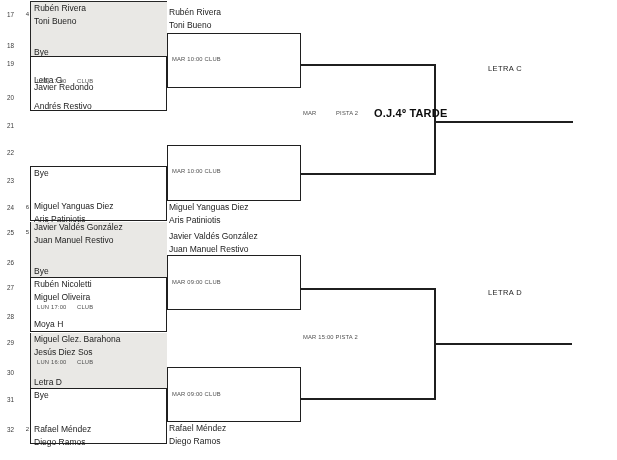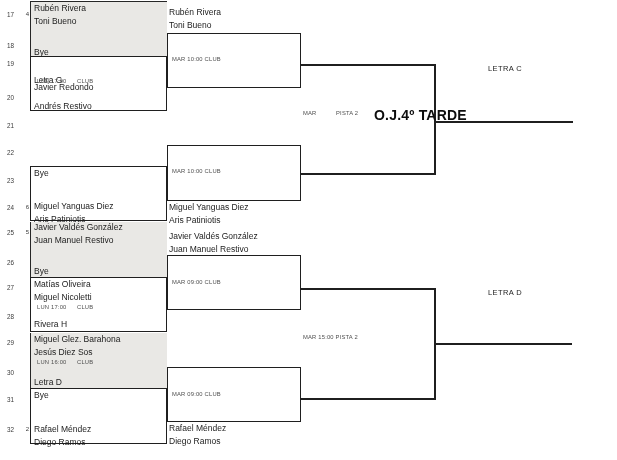--- a/index.html
+++ b/index.html
@@ -19,21 +19,21 @@
   .num{position:absolute;left:0;width:14px;text-align:right;font-size:6.3px;color:#3a3a3a;}
   .seed{position:absolute;left:21px;width:8px;text-align:right;font-size:6px;color:#3a3a3a;}
   
   .r2box{position:absolute;left:167px;width:134px;box-sizing:border-box;border:1.8px solid #1f1f1f;background:#fff;}
   .r2sched{position:absolute;left:4px;font-size:5.8px;color:#4f4f4f;letter-spacing:.2px;white-space:nowrap;}
   .r2name{position:absolute;left:169px;font-size:8.5px;line-height:11px;white-space:nowrap;color:#1c1c1c;}
   
   .line{position:absolute;background:#1f1f1f;}
   
   .qfsmall{position:absolute;font-size:5.8px;color:#4f4f4f;letter-spacing:.2px;white-space:nowrap;}
-  .qfnote{position:absolute;font-size:14px;font-weight:bold;color:#0d0d0d;letter-spacing:.2px;white-space:nowrap;}
+  .qfnote{position:absolute;font-size:11px;font-weight:bold;color:#0d0d0d;letter-spacing:.2px;white-space:nowrap;}
   .sflabel{position:absolute;font-size:7.5px;color:#1c1c1c;letter-spacing:.4px;white-space:nowrap;}
 </style>
 </head>
 <body>
 
 <div class="sheet">
 
   <span class="num" style="top:11px">17</span>
   <span class="seed" style="top:11px">4</span>
   <span class="num" style="top:42px">18</span>
@@ -76,25 +76,25 @@
     <div class="nm" style="top:47px">Aris Patiniotis</div>
   </div>
 
   <div class="r1box gray" style="top:222px">
     <div class="nm" style="top:0px">Javier Valdés González</div>
     <div class="nm" style="top:13px">Juan Manuel Restivo</div>
     <div class="nm" style="top:44px">Bye</div>
   </div>
 
   <div class="r1box bordered" style="top:277px">
-    <div class="nm" style="top:1px">Matías Oliveira</div>
-    <div class="nm" style="top:14px">Miguel Nicoletti</div>
+    <div class="nm" style="top:1px">Rubén Nicoletti</div>
+    <div class="nm" style="top:14px">Miguel Oliveira</div>
     <span class="schedtime" style="top:26px">LUN 17:00</span>
     <span class="schedvenue" style="top:26px">CLUB</span>
-    <div class="nm" style="top:41px">Rivera H</div>
+    <div class="nm" style="top:41px">Moya H</div>
   </div>
 
   <div class="r1box gray" style="top:333px">
     <div class="nm" style="top:1px">Miguel Glez. Barahona</div>
     <div class="nm" style="top:14px">Jesús Diez Sos</div>
     <span class="schedtime" style="top:26px">LUN 16:00</span>
     <span class="schedvenue" style="top:26px">CLUB</span>
     <div class="nm" style="top:44px">Letra D</div>
   </div>
 

